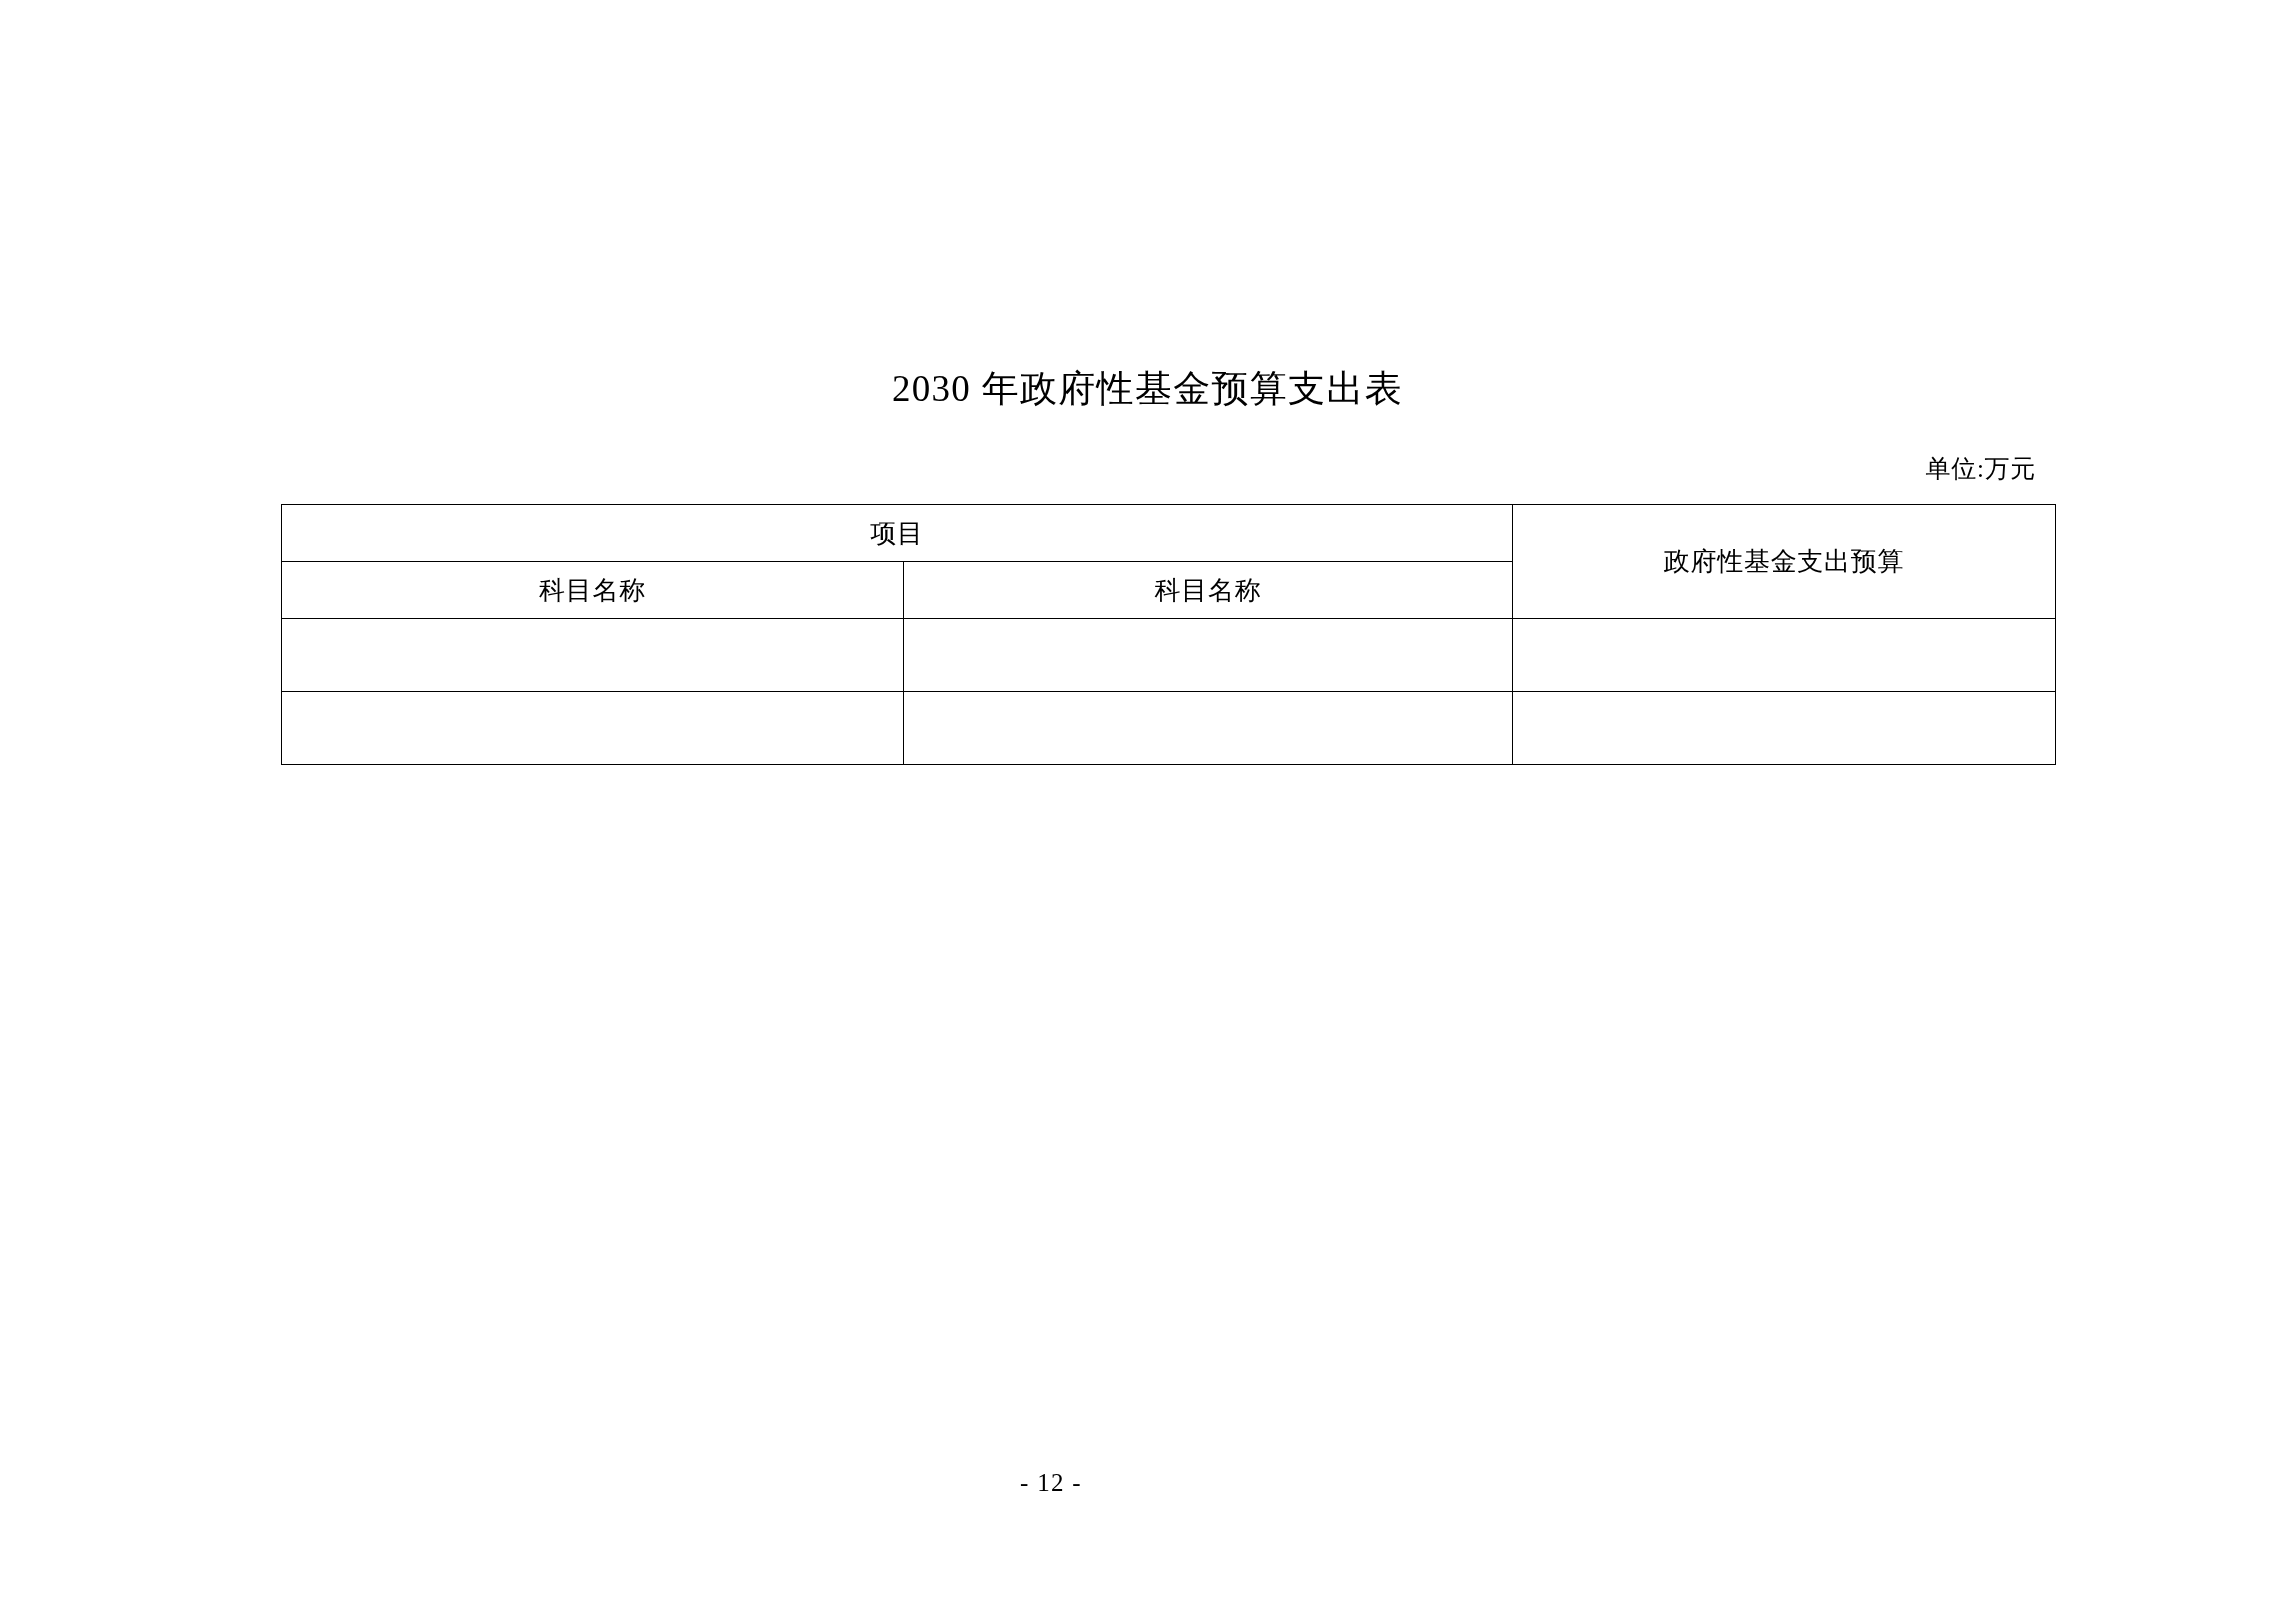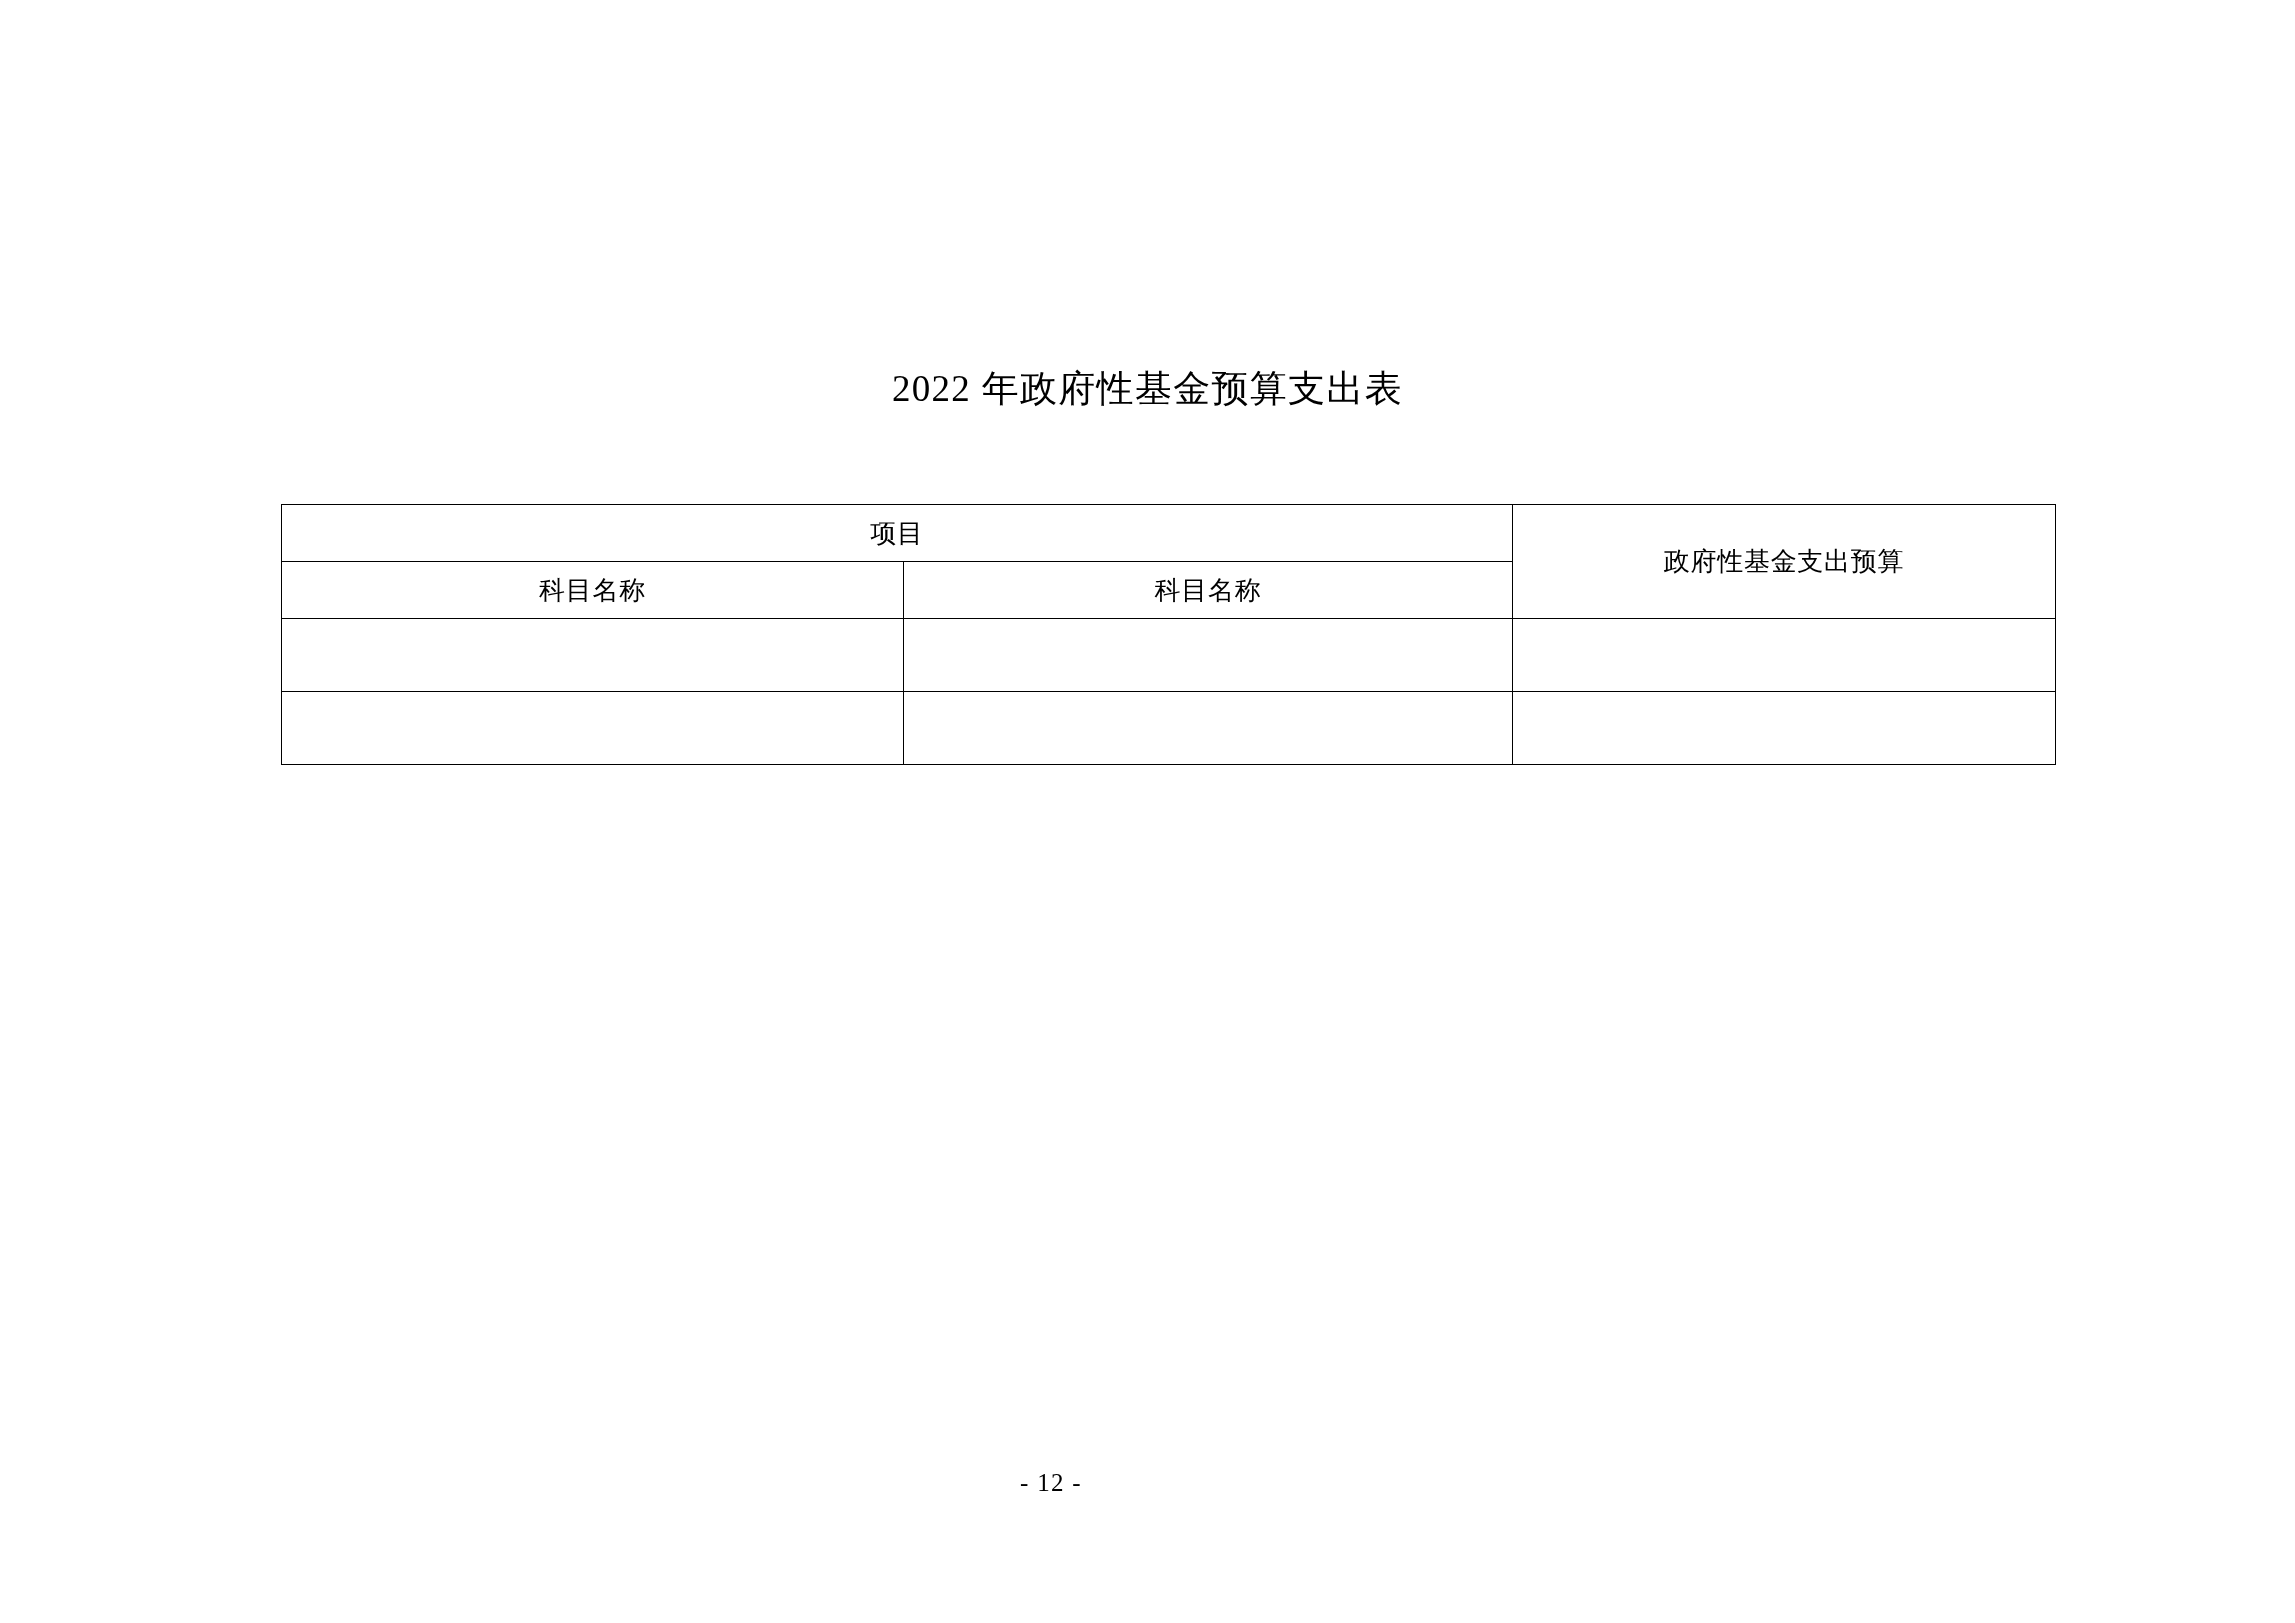--- a/index.html
+++ b/index.html
@@ -95,22 +95,23 @@
     font-size: 25px;
     letter-spacing: 1.3px;
   }
 </style>
 </head>
 <body>
 
 <div class="page">
 
 
-  <div class="heading-2">2022 年政府性基金预算支出表</div>
+  <div class="heading-2">2030 年政府性基金预算支出表</div>
 
+  <div class="unit-label">单位:万元</div>
 
   <table class="budget">
     <colgroup>
       <col class="col-a">
       <col class="col-b">
       <col class="col-c">
     </colgroup>
     <tbody>
       <tr>
         <td class="h-project" colspan="2">项目</td>

